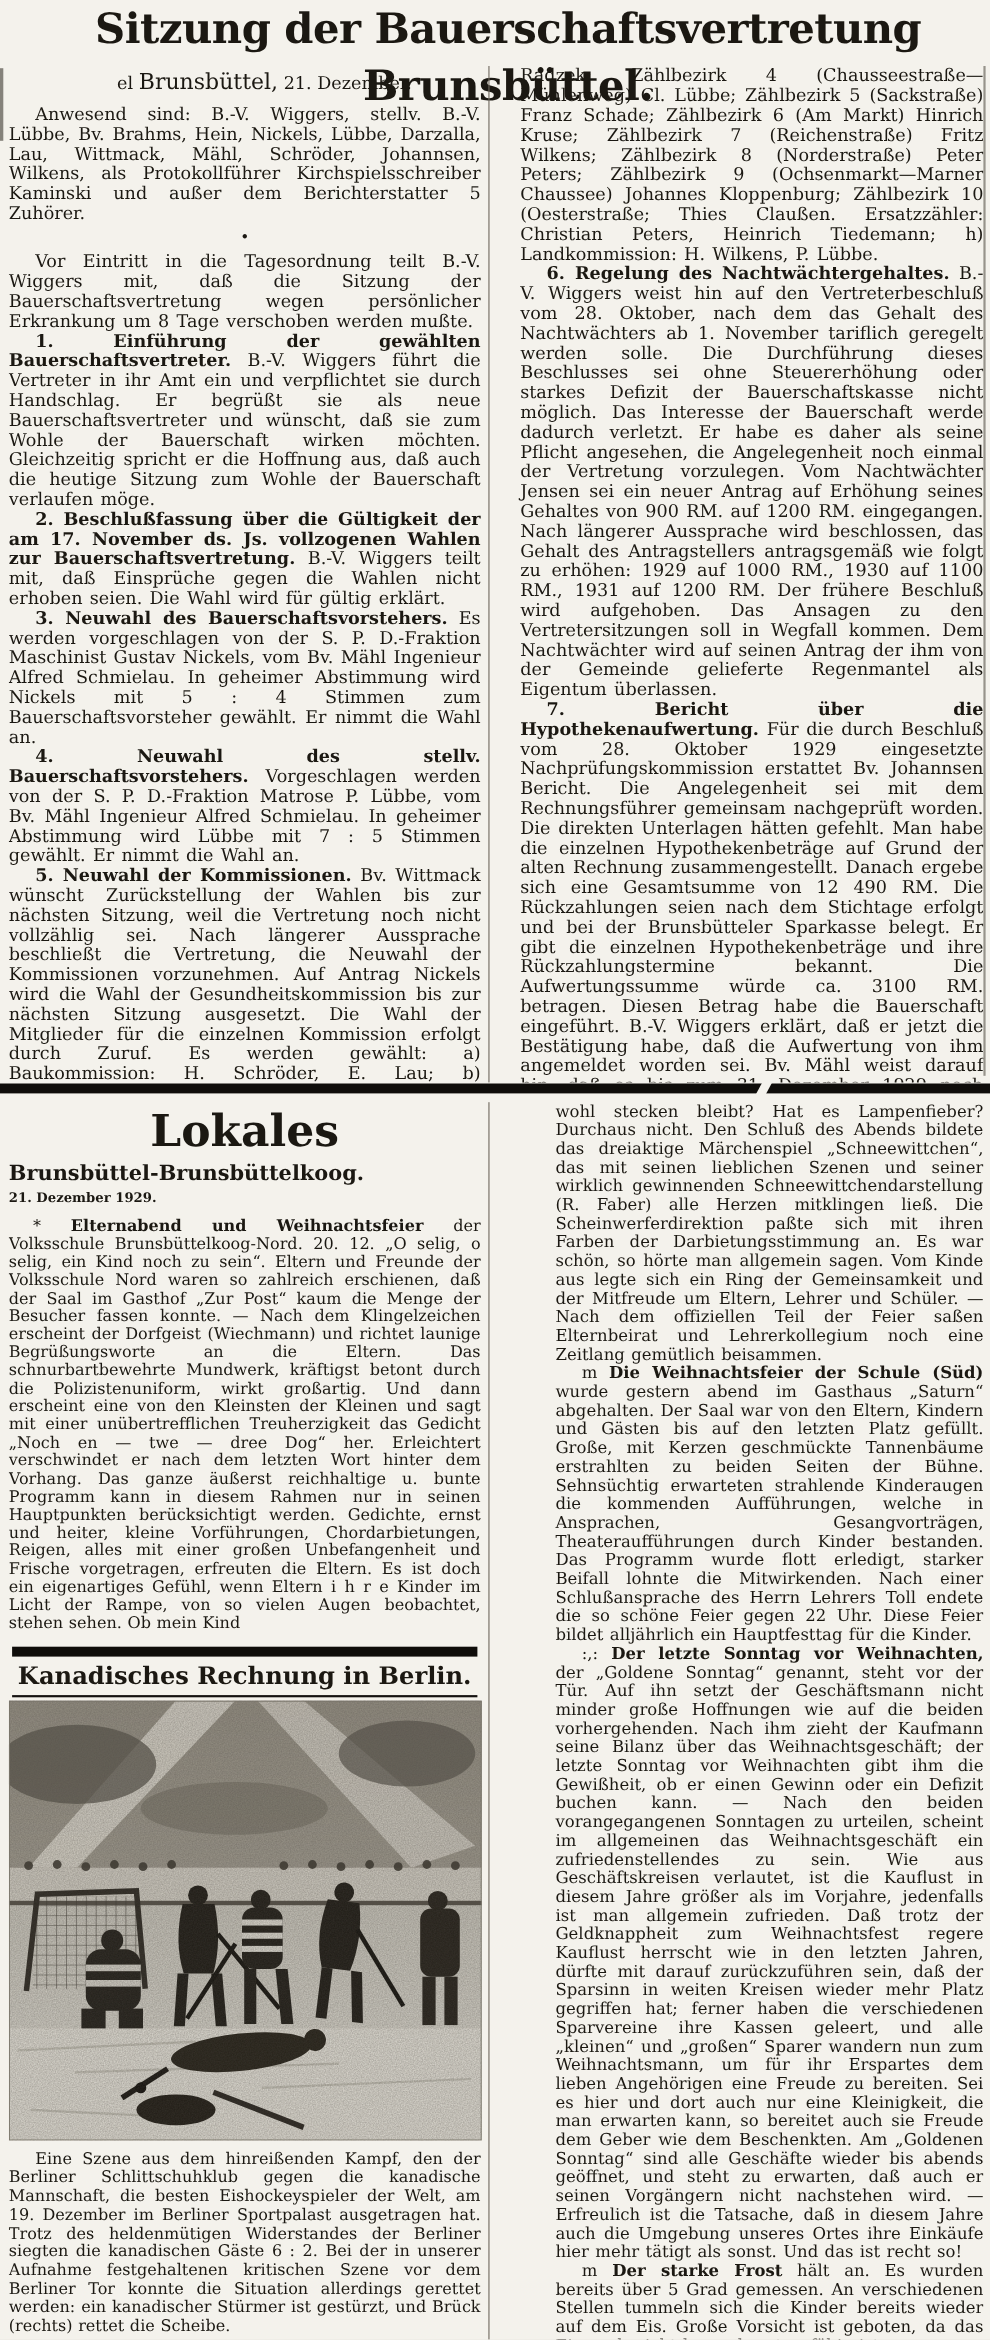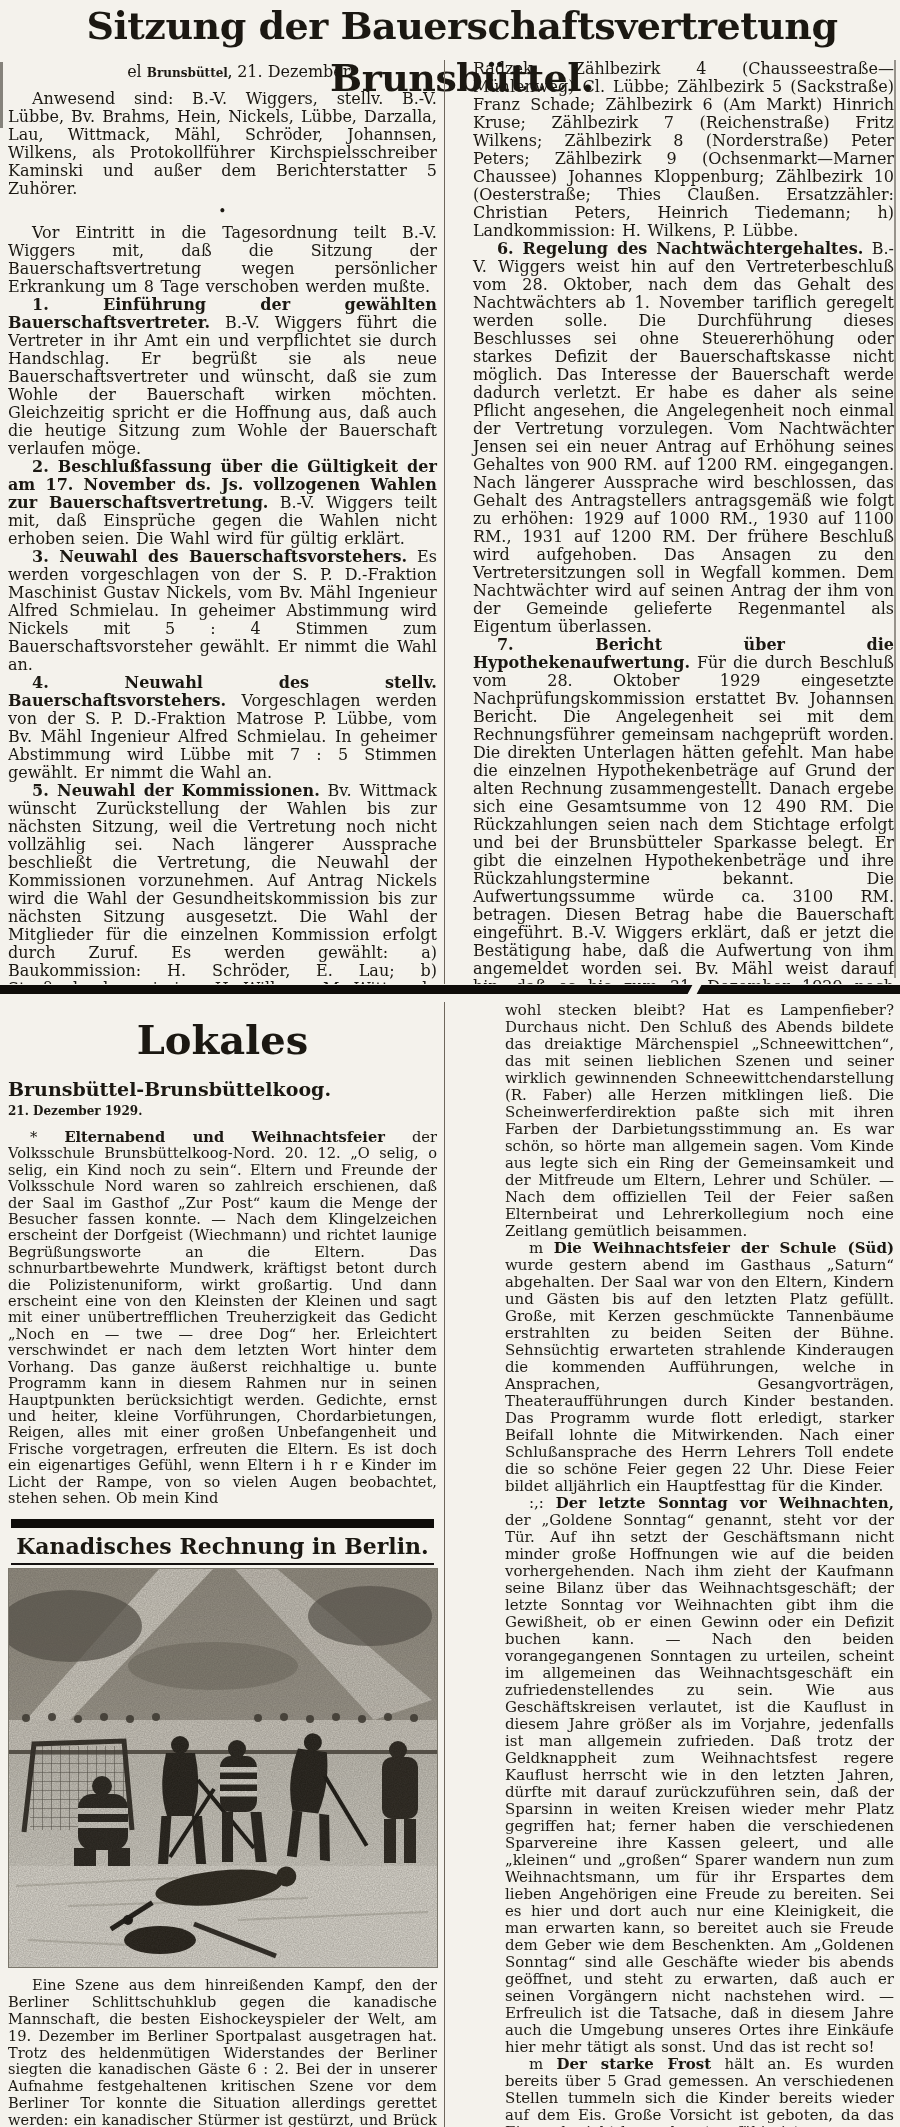--- a/index.html
+++ b/index.html
@@ -14,25 +14,25 @@
   .top-section{position:absolute;top:60px;left:8px;width:886px;height:924px;display:flex;}
   .bottom-section{position:absolute;top:1002px;left:8px;width:886px;height:1125px;display:flex;}
   .col{overflow:hidden;}
   .col-l{width:437px;padding-right:7px;}
   .col-r{width:429px;border-left:1px solid #6e675c;padding-left:28px;}
   p.body{font-size:16px;line-height:18px;text-align:justify;margin:0;text-indent:24px;word-spacing:1.5px;}
   p.noindent{text-indent:0;}
   .bot-right p.body{font-size:15px;line-height:17px;word-spacing:1px;margin-left:32px;}
   p.lok{font-size:14.6px;line-height:16.4px;text-align:justify;margin:0;text-indent:22px;word-spacing:.5px;}
   .dateline{text-align:center;font-size:16px;margin:2px 0 9px 36px;}
-  .dateline .place{font-weight:700;font-size:12px;}
+  .dateline .place{font-weight:400;font-size:20px;}
   .sep{text-align:center;font-size:14px;line-height:12px;margin:7px 0;}
   .thick-bar{position:absolute;top:985px;left:0;width:900px;height:9px;background:#0f0d0a;}
   .bar-notch{position:absolute;top:984px;left:690px;width:9px;height:11px;background:#f4f2ec;transform:skewX(-28deg);}
-  .lokales-heading{text-align:center;font-size:40px;line-height:46px;font-weight:700;margin:15px;}
+  .lokales-heading{text-align:center;font-size:40px;line-height:46px;font-weight:700;margin:4px;}
   .lokales-sub{text-align:left;font-size:19px;font-weight:700;margin:3px 0 0;}
   .lokales-date{font-size:12px;margin:4px 0 11px;font-weight:bold;}
   .end-bar{height:9px;background:#0f0d0a;margin:13px 3px 5px;}
   .hockey-headline{text-align:center;font-size:22px;line-height:26px;font-weight:700;margin:0 0 4px;}
   .hockey-rule{height:2px;background:#141110;margin:0 3px 3px;}
   svg.photo{display:block;width:430px;height:400px;}
   .caption{font-size:14.6px;line-height:16.8px;text-align:justify;text-indent:24px;margin:9px 0 0;word-spacing:.5px;}
   .edge-right{position:absolute;top:60px;left:894px;width:2px;height:918px;background:#4a453d;opacity:.55;}
   .edge-left-mark{position:absolute;top:62px;left:0;width:3px;height:66px;background:#2a261f;opacity:.55;}
   b.lead{font-weight:700;}

